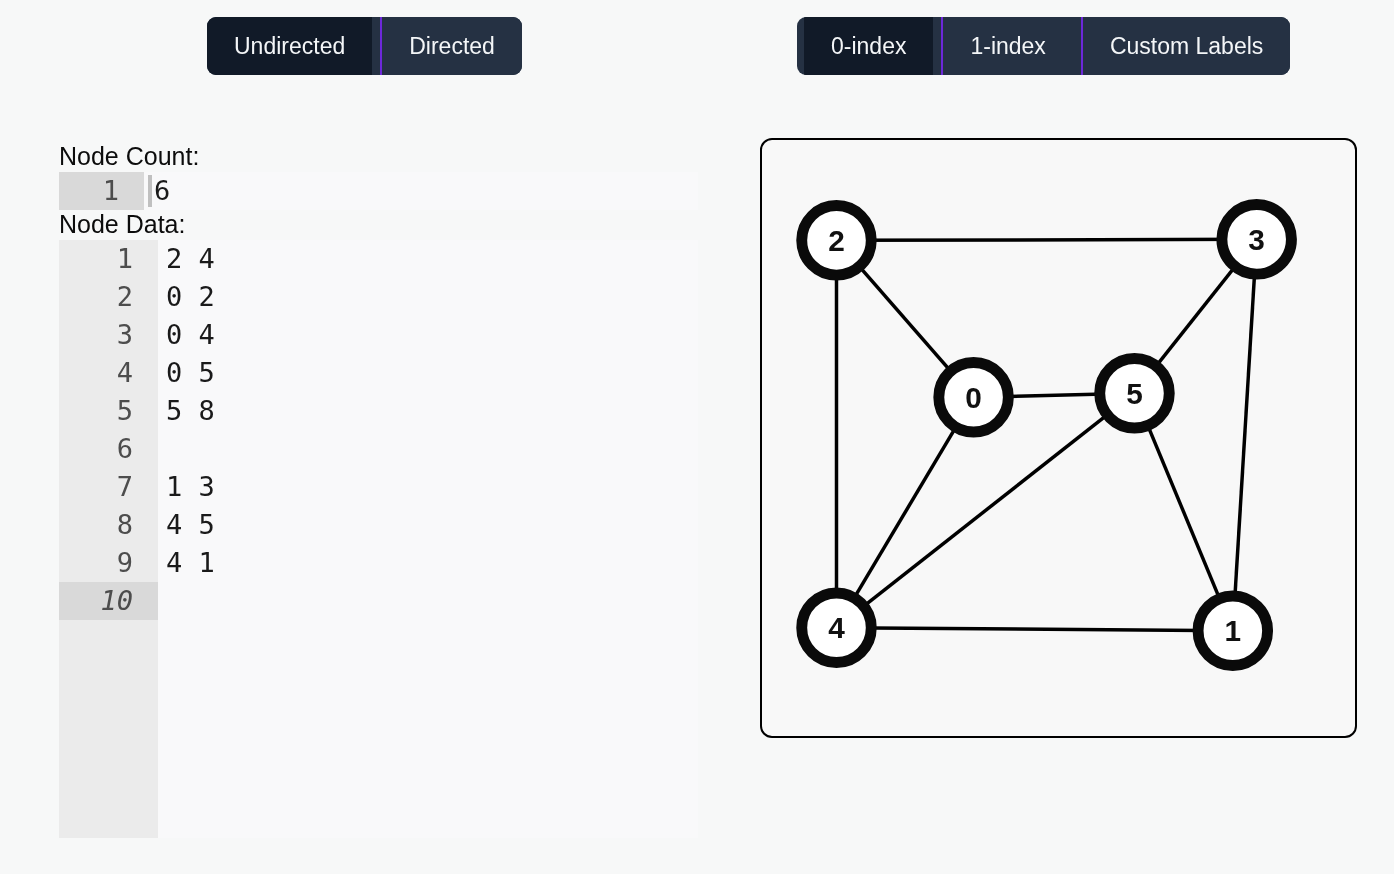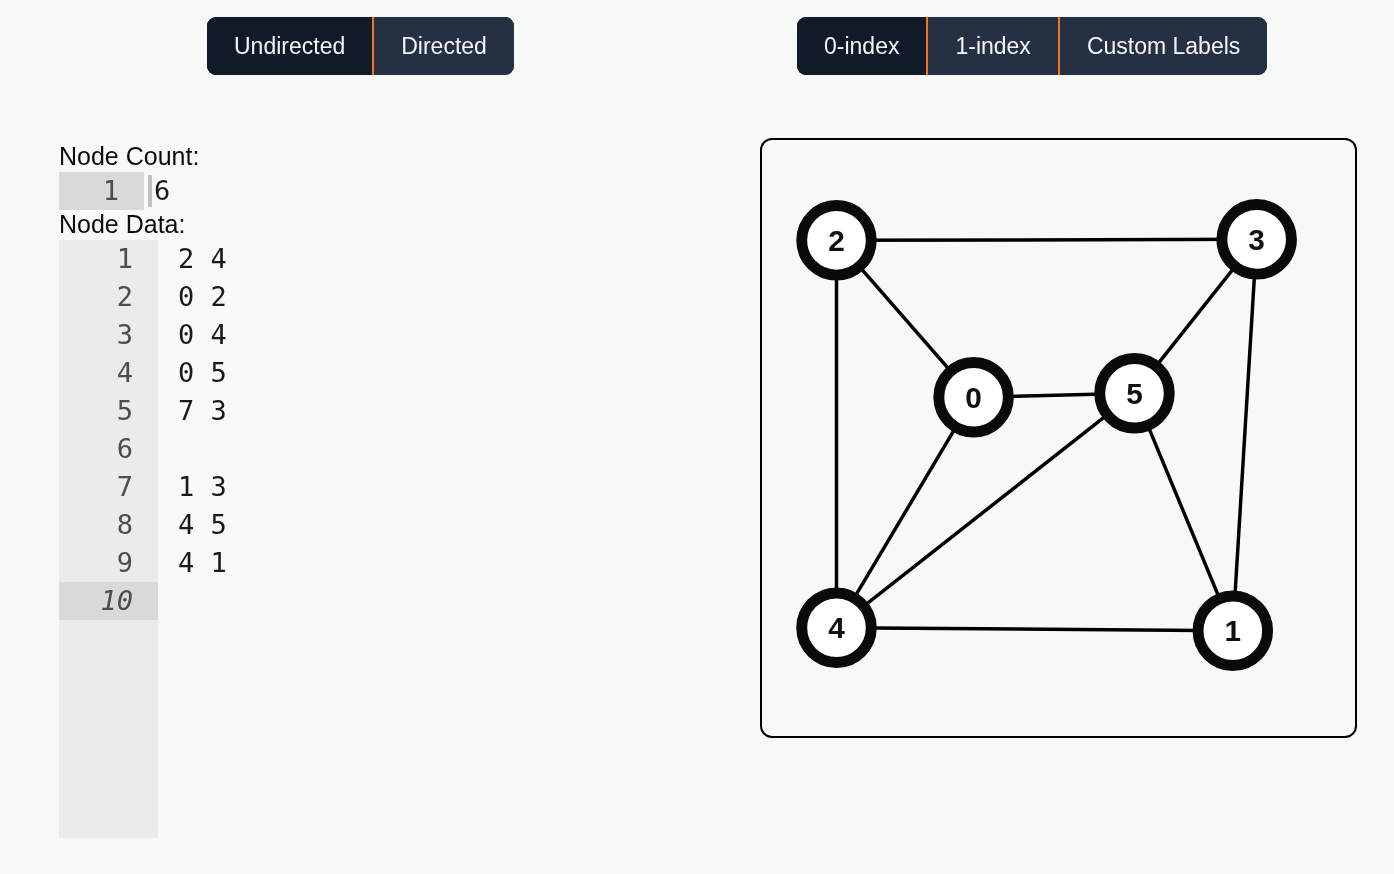--- a/index.html
+++ b/index.html
@@ -6,29 +6,30 @@
   body{
     width:1394px;height:874px;position:relative;overflow:hidden;
     background:var(--page-bg,#f7f8f8);
     font-family:"Liberation Sans",sans-serif;
   }
   
   .toggle-group{
     position:absolute;top:17px;height:58px;display:flex;
     border-radius:9px;overflow:hidden;
     background:var(--toggle-unsel,#253143);
+    gap:8px;
   }
   #direction-toggle{left:207px;}
-  #indexing-toggle{left:797px;}
+  #indexing-toggle{left:797px;padding-left:7px;}
   .toggle-group .seg{
     display:flex;align-items:center;justify-content:center;
     padding:0 27px;font-size:23px;color:#f4f6f8;cursor:pointer;
     background:var(--toggle-unsel,#253143);white-space:nowrap;
   }
-  .toggle-group .seg + .seg{border-left:2px solid #f97316;}
+  .toggle-group .seg + .seg{border-left:2px solid #6d28d9;}
   .toggle-group .seg.sel{background:var(--toggle-sel,#111a28);}
   
   .section-label{
     position:absolute;left:59px;font-size:25px;color:#0c0c0c;line-height:28px;
   }
   #node-count-label{top:142px;}
   #graph-data-label{top:210px;}
   .cm-editor{
     position:absolute;left:59px;width:639px;background:#f9f9fa;
     font-family:"DejaVu Sans Mono","Liberation Mono",monospace;
@@ -47,21 +48,21 @@
   .cm-gutter-cell{
     width:99px;flex:0 0 99px;text-align:right;box-sizing:border-box;
     padding-right:25px;color:#4d4d4d;height:38px;
   }
   #node-count-editor .cm-gutter-cell{width:85px;flex:0 0 85px;}
   .cm-line.active .cm-gutter-cell{background:var(--gutter-active,#d9d9d9);font-style:italic;}
   .cm-line.active .cm-text-wrap{background:var(--active-line,#dee4ef);}
   .cm-text-wrap{
     flex:1;display:flex;align-items:center;height:38px;white-space:pre;
   }
-  .cm-text{padding-left:20px;white-space:pre;}
+  .cm-text{padding-left:8px;white-space:pre;}
   .cursor{width:4px;height:32px;flex:0 0 4px;}
   .cursor.gray{background:#c0c0c0;margin-left:4px;margin-right:2px;}
   .cursor.dark{background:#3a3a3a;margin-left:2px;width:3px;flex:0 0 3px;}
   #node-count-editor .cm-gutter-cell{background:var(--gutter-active,#d9d9d9);}
   #node-count-editor .cm-text{padding-left:0;}
   
   #graph-panel{
     position:absolute;left:760px;top:138px;width:597px;height:600px;
     border:2.5px solid #000;border-radius:12px;box-sizing:border-box;
     background:#f8f8f8;
@@ -117,21 +118,21 @@
       <div class="cm-line">
         <div class="cm-gutter-cell">3</div>
         <div class="cm-text-wrap"><span class="cm-text">0 4</span></div>
       </div>
       <div class="cm-line">
         <div class="cm-gutter-cell">4</div>
         <div class="cm-text-wrap"><span class="cm-text">0 5</span></div>
       </div>
       <div class="cm-line">
         <div class="cm-gutter-cell">5</div>
-        <div class="cm-text-wrap"><span class="cm-text">7 3</span></div>
+        <div class="cm-text-wrap"><span class="cm-text">5 8</span></div>
       </div>
       <div class="cm-line">
         <div class="cm-gutter-cell">6</div>
       </div>
       <div class="cm-line">
         <div class="cm-gutter-cell">7</div>
         <div class="cm-text-wrap"><span class="cm-text">1 3</span></div>
       </div>
       <div class="cm-line">
         <div class="cm-gutter-cell">8</div>

